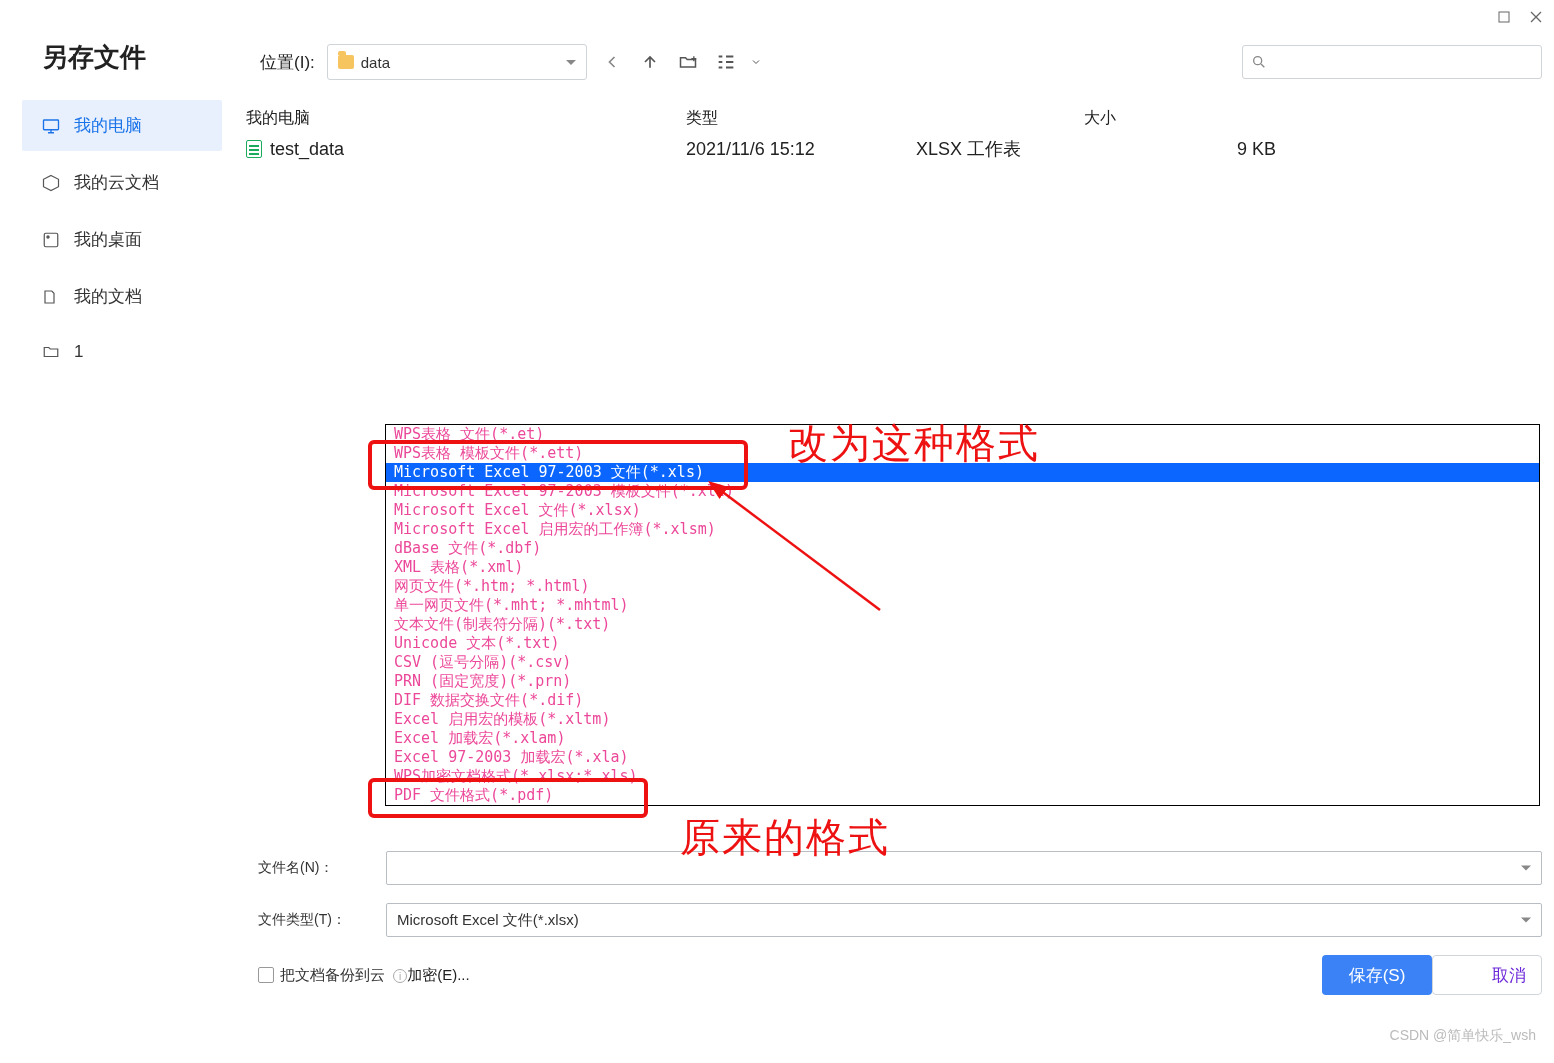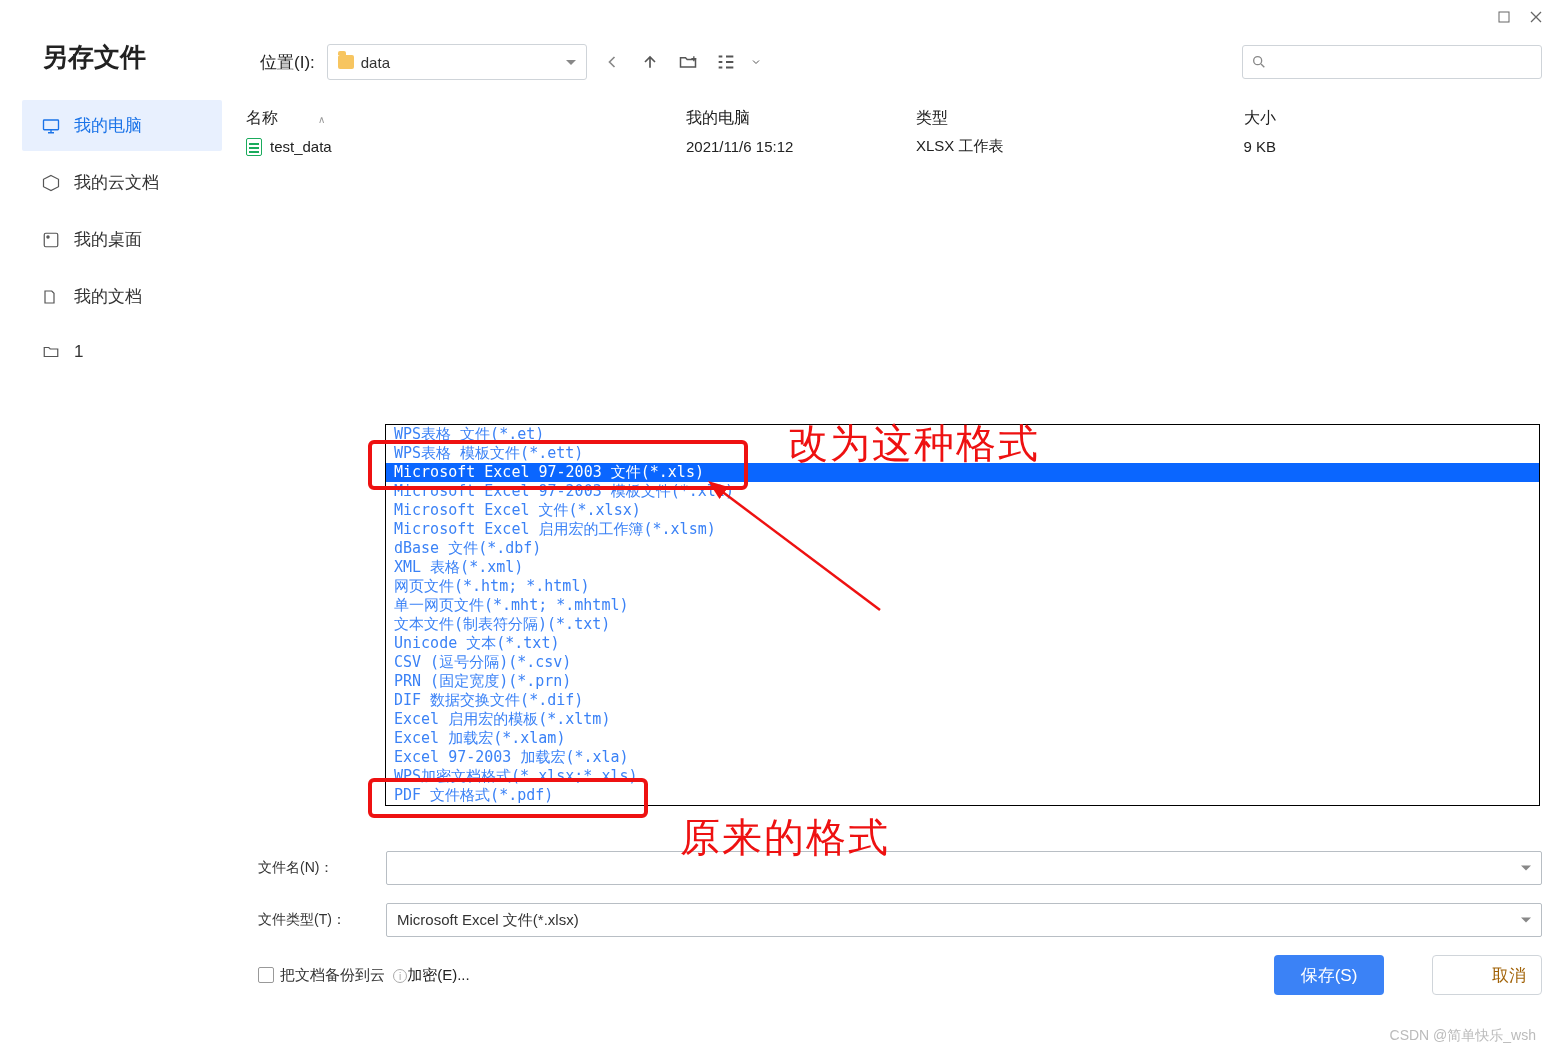--- a/index.html
+++ b/index.html
@@ -56,21 +56,21 @@
   .filelist {
     position: absolute; left: 238px; right: 12px; top: 104px; bottom: 260px;
   }
   .fl-header, .fl-row {
     display: grid;
     grid-template-columns: 440px 230px 200px 160px;
     align-items: center; padding: 4px 8px;
   }
   .fl-header { font-size: 16px; color: #222; border-bottom: 0; }
   .fl-header .sort { font-size:10px; color:#999; margin-left:40px; }
-  .fl-row { font-size: 15px; color: #222; }
+  .fl-row { font-size: 18px; color: #222; }
   .fl-row .name { display:flex; align-items:center; gap:8px; }
   .fl-row .xlsx-icon { width:16px; height:18px; background:#fff; border:1px solid #1aab5c; border-radius:2px; position:relative; }
   .fl-row .xlsx-icon:before { content:""; position:absolute; left:2px; right:2px; top:4px; height:2px; background:#1aab5c; box-shadow:0 4px 0 #1aab5c, 0 8px 0 #1aab5c; }
   .size-col { text-align: right; }
   .bottom {
     position: absolute; left: 258px; right: 12px; bottom: 126px;
     display: grid; grid-template-columns: 128px 1fr; row-gap: 18px; align-items: center;
   }
   .field-label { font-size: 14px; }
   .combo {
@@ -79,32 +79,32 @@
     position: relative;
   }
   .combo .caret { position:absolute; right:10px; top:50%; transform:translateY(-50%);
     width:0;height:0;border-left:5px solid transparent;border-right:5px solid transparent;border-top:5px solid #888; }
   .footer {
     position: absolute; left: 258px; right: 12px; bottom: 64px; height: 48px;
     display: flex; align-items: center; 
   }
   .footer .chk { width:16px; height:16px; border:1px solid #999; border-radius:2px; margin-right:6px; display:inline-block; vertical-align:-3px;}
   .footer .info-icon { width:14px;height:14px;border:1px solid #aaa;border-radius:50%;display:inline-flex;align-items:center;justify-content:center;font-size:10px;color:#aaa;margin-left:4px;}
-  .btn { min-width:110px; height:40px; border-radius:4px; font-size:17px; display:flex; align-items:center; justify-content:center; cursor:pointer;margin-left:48px; }
+  .btn { min-width:110px; height:40px; border-radius:4px; font-size:17px; display:flex; align-items:center; justify-content:center; cursor:pointer; }
   .btn-primary { background:#3b82f6; color:#fff; }
-  .btn-default { background:#fff; border:1px solid #d0d5da; color:#a16207;padding-left:44px; }
+  .btn-default { background:#fff; border:1px solid #d0d5da; color:#6d28d9;padding-left:44px; }
   .footer .spacer { margin-left:auto; }
   
   .popup {
     position: absolute; left: 385px; right: 14px; top: 424px;
     background:#fff; border:1px solid #000;
   }
   .popup-item {
     padding: 0 8px; line-height: 19px; font-size: 15px;
-    font-family: "SimSun","NSimSun",monospace; color:#3b82f6;
+    font-family: "SimSun","NSimSun",monospace; color:#ec4899;
     white-space: nowrap;
   }
   .popup-item.sel { background:#0a66ff; color:#fff; }
   
   .red-box { position:absolute; border:4px solid #e11; border-radius:6px; pointer-events:none; }
   .anno-text { position:absolute; color:#e11; font-size:40px; font-weight:500; letter-spacing:2px; pointer-events:none; }
   .watermark { position:absolute; right:18px; bottom:18px; color:#bbb; font-size:14px; }
   svg.arrow { position:absolute; pointer-events:none; }
 </style>
 </head>
@@ -207,21 +207,20 @@
     <svg viewBox="0 0 24 24" width="16" height="16" fill="none" stroke="#888" stroke-width="2">
         <circle cx="10" cy="10" r="6"></circle>
         <path d="M20 20l-5-5"></path>
       </svg>
     <input placeholder="" style="">
   </div>
 </div>
 
 <div class="filelist">
   <div class="fl-header">
-    <div><span>名称</span><span class="sort">∧</span></div>
     <div>我的电脑</div>
     <div>类型</div>
     <div class="size-col">大小</div>
   </div>
   <div class="fl-row">
     <div class="name">
       <span class="xlsx-icon"></span>
       <span>test_data</span>
     </div>
     <div>2021/11/6 15:12</div>

